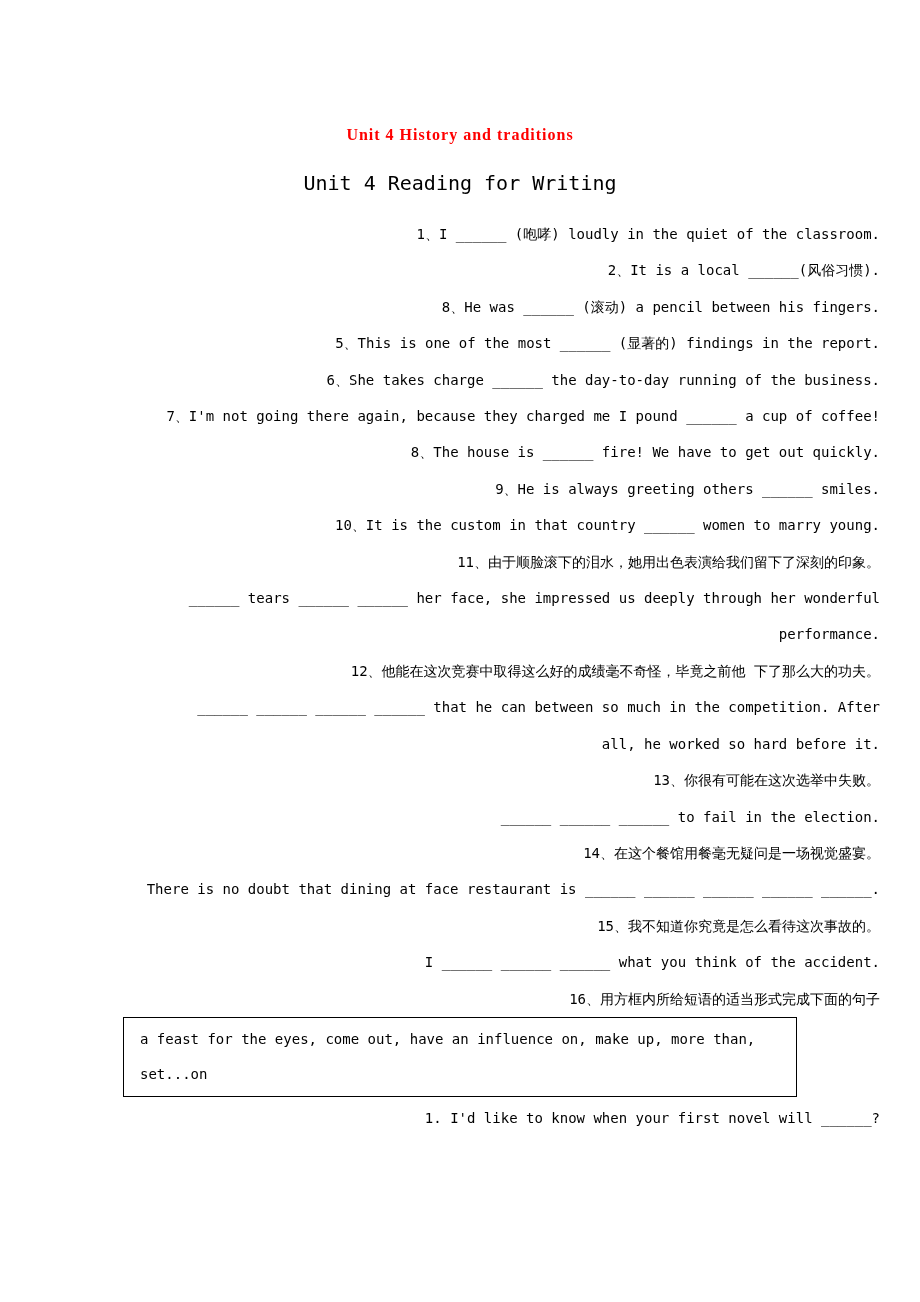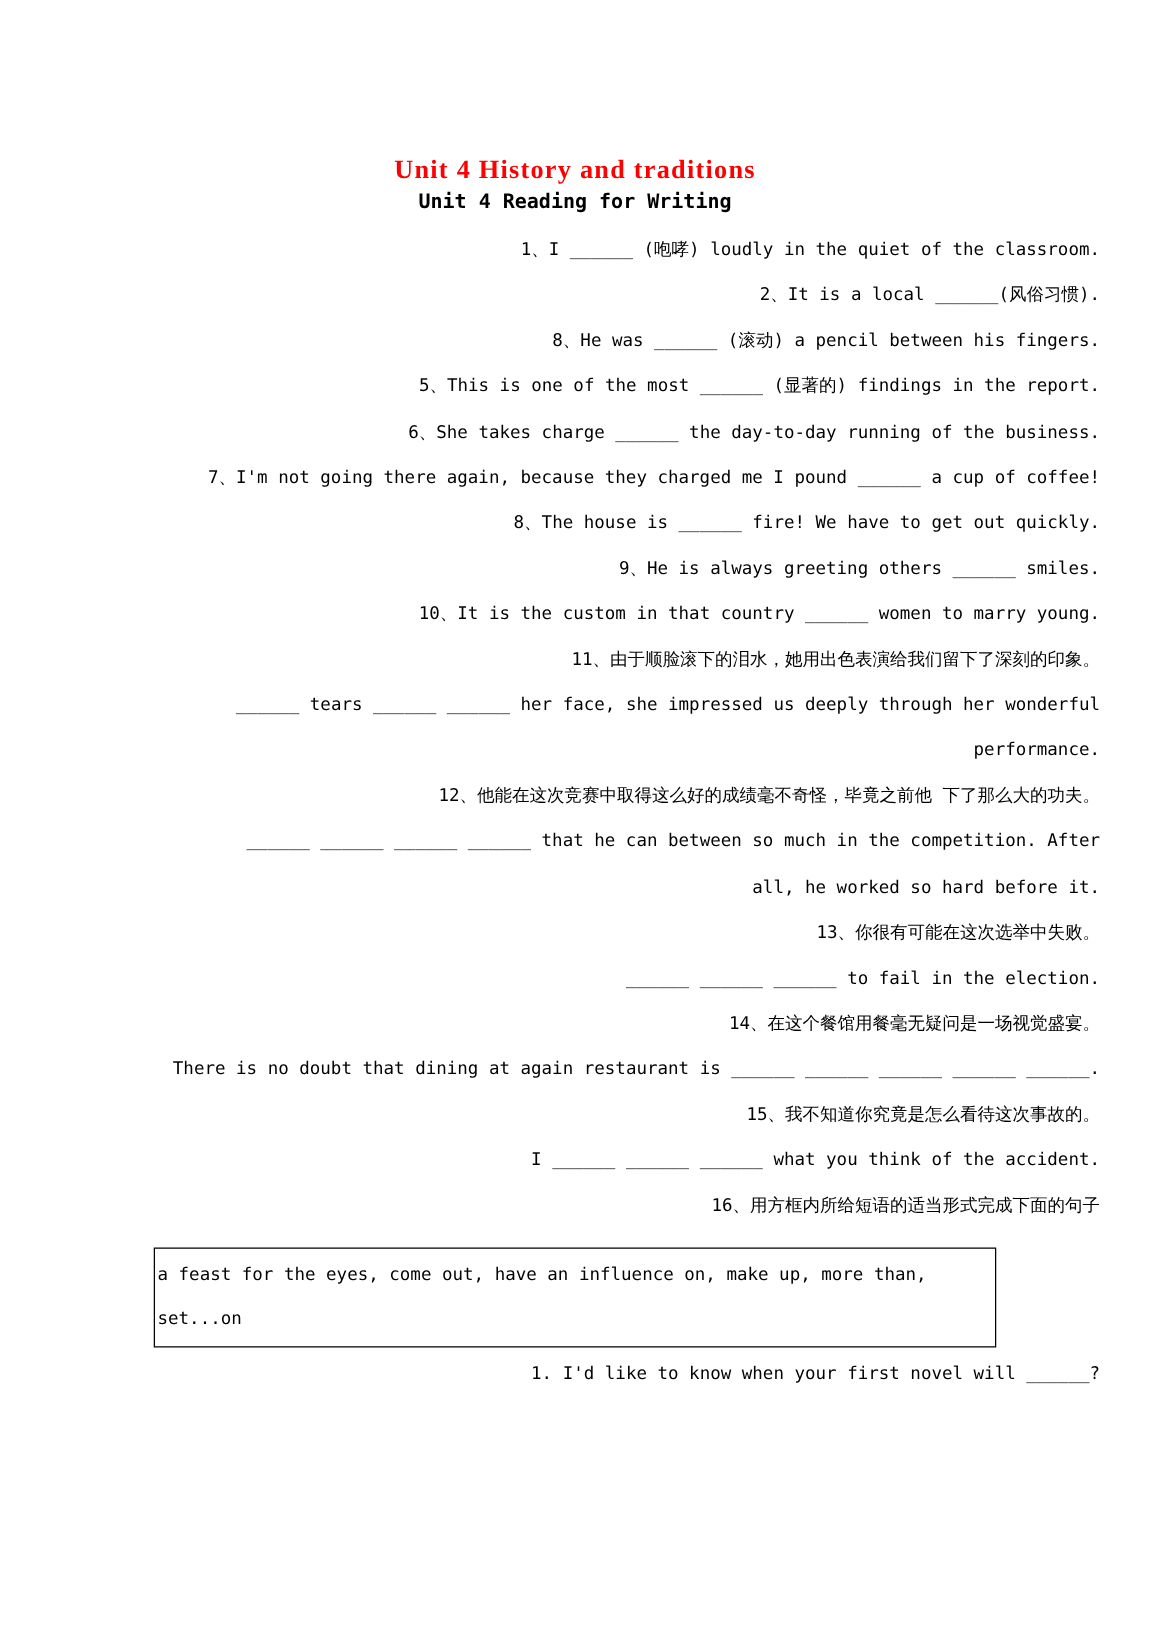--- a/index.html
+++ b/index.html
@@ -16,50 +16,50 @@
   }
   .page {
     width: 920px;
     height: 1302px;
     box-sizing: border-box;
     padding-top: 122px;
   }
   .doc-title {
     text-align: center;
     font-family: "Liberation Serif", "DejaVu Serif", serif;
-    font-size: 21px;
+    font-size: 16px;
     font-weight: bold;
     letter-spacing: 1px;
     line-height: 26px;
-    margin: 0 0 2px 0;
+    margin: 0 0 24px 0;
   }
   .doc-subtitle {
     text-align: center;
-    font-size: 16px;
-    font-weight: bold;
+    font-size: 20px;
+    font-weight: normal;
     line-height: 22px;
-    margin: 0 0 10px 0;
+    margin: 0 0 22px 0;
   }
   .lines {
     margin-left: 133px;
     margin-right: 40px;
     text-align: right;
   }
   .line {
     font-size: 14px;
     line-height: 36.4px;
     white-space: pre-wrap;
   }
   .phrase-box {
     box-sizing: border-box;
     margin-left: 123px;
     width: 674px;
     border: 1px solid #000000;
-    padding: 4px 10px 4px 2px;
-    margin-top: 15px;
+    padding: 4px 10px 4px 16px;
+    margin-top: 0;
     margin-bottom: 3px;
   }
   .phrase-box .line {
     line-height: 35px;
   }
   .tail-lines {
     margin-left: 127px;
     margin-top: 2px;
   }
 </style>
@@ -84,21 +84,21 @@
       <div class="line">10、It is the custom in that country ______ women to marry young.</div>
       <div class="line">11、由于顺脸滚下的泪水，她用出色表演给我们留下了深刻的印象。</div>
       <div class="line">______ tears ______ ______ her face, she impressed us deeply through her wonderful</div>
       <div class="line">performance.</div>
       <div class="line">12、他能在这次竞赛中取得这么好的成绩毫不奇怪，毕竟之前他 下了那么大的功夫。</div>
       <div class="line">______ ______ ______ ______ that he can between so much in the competition. After</div>
       <div class="line">all, he worked so hard before it.</div>
       <div class="line">13、你很有可能在这次选举中失败。</div>
       <div class="line">______ ______ ______ to fail in the election.</div>
       <div class="line">14、在这个餐馆用餐毫无疑问是一场视觉盛宴。</div>
-      <div class="line">There is no doubt that dining at again restaurant is ______ ______ ______ ______ ______.</div>
+      <div class="line">There is no doubt that dining at face restaurant is ______ ______ ______ ______ ______.</div>
       <div class="line">15、我不知道你究竟是怎么看待这次事故的。</div>
       <div class="line">I ______ ______ ______ what you think of the accident.</div>
       <div class="line">16、用方框内所给短语的适当形式完成下面的句子</div>
     </div>
 
   <div class="phrase-box">
       <div class="line">a feast for the eyes, come out, have an influence on, make up, more than, set...on</div>
     </div>
 
   <div class="lines tail-lines">

